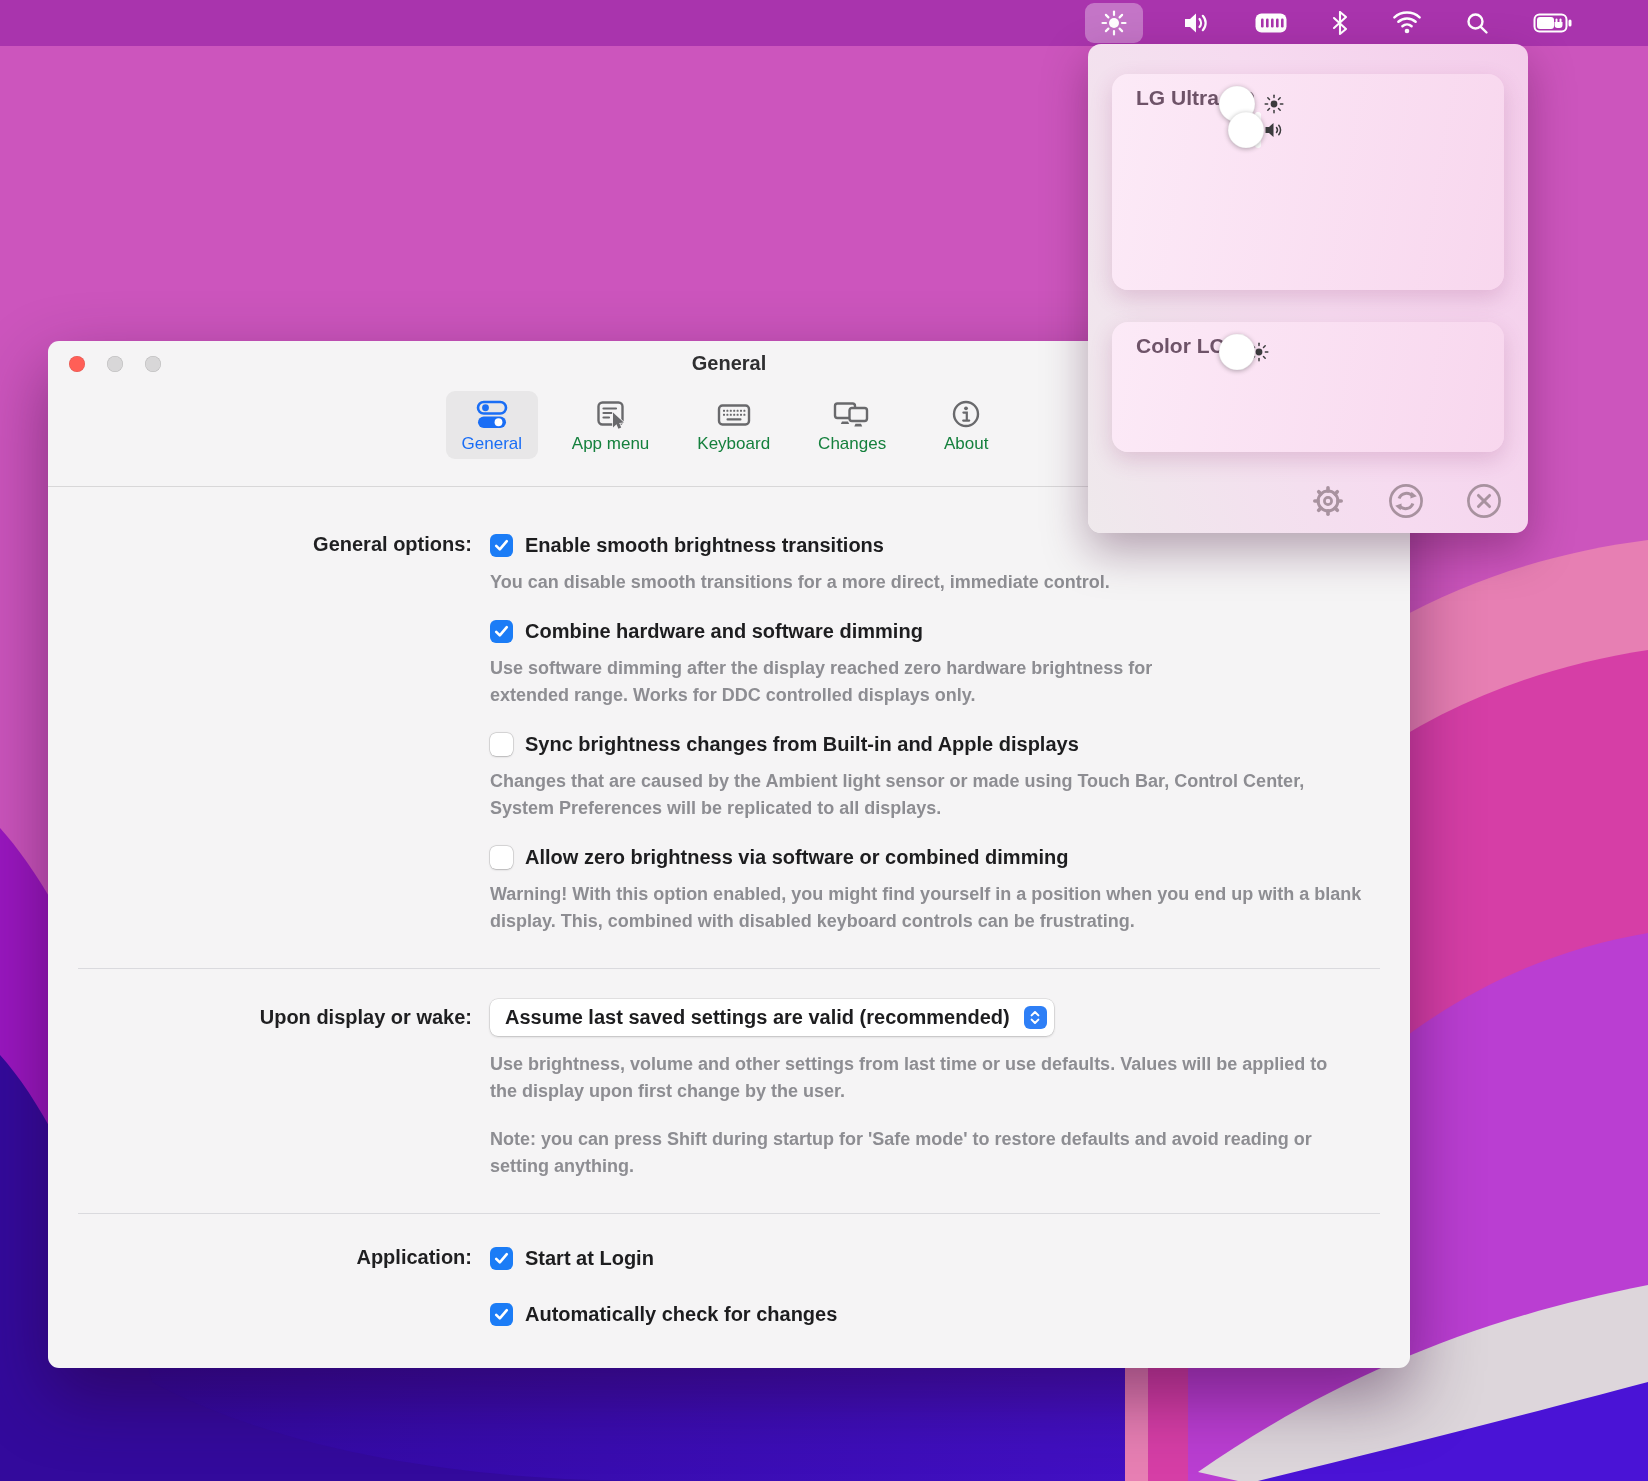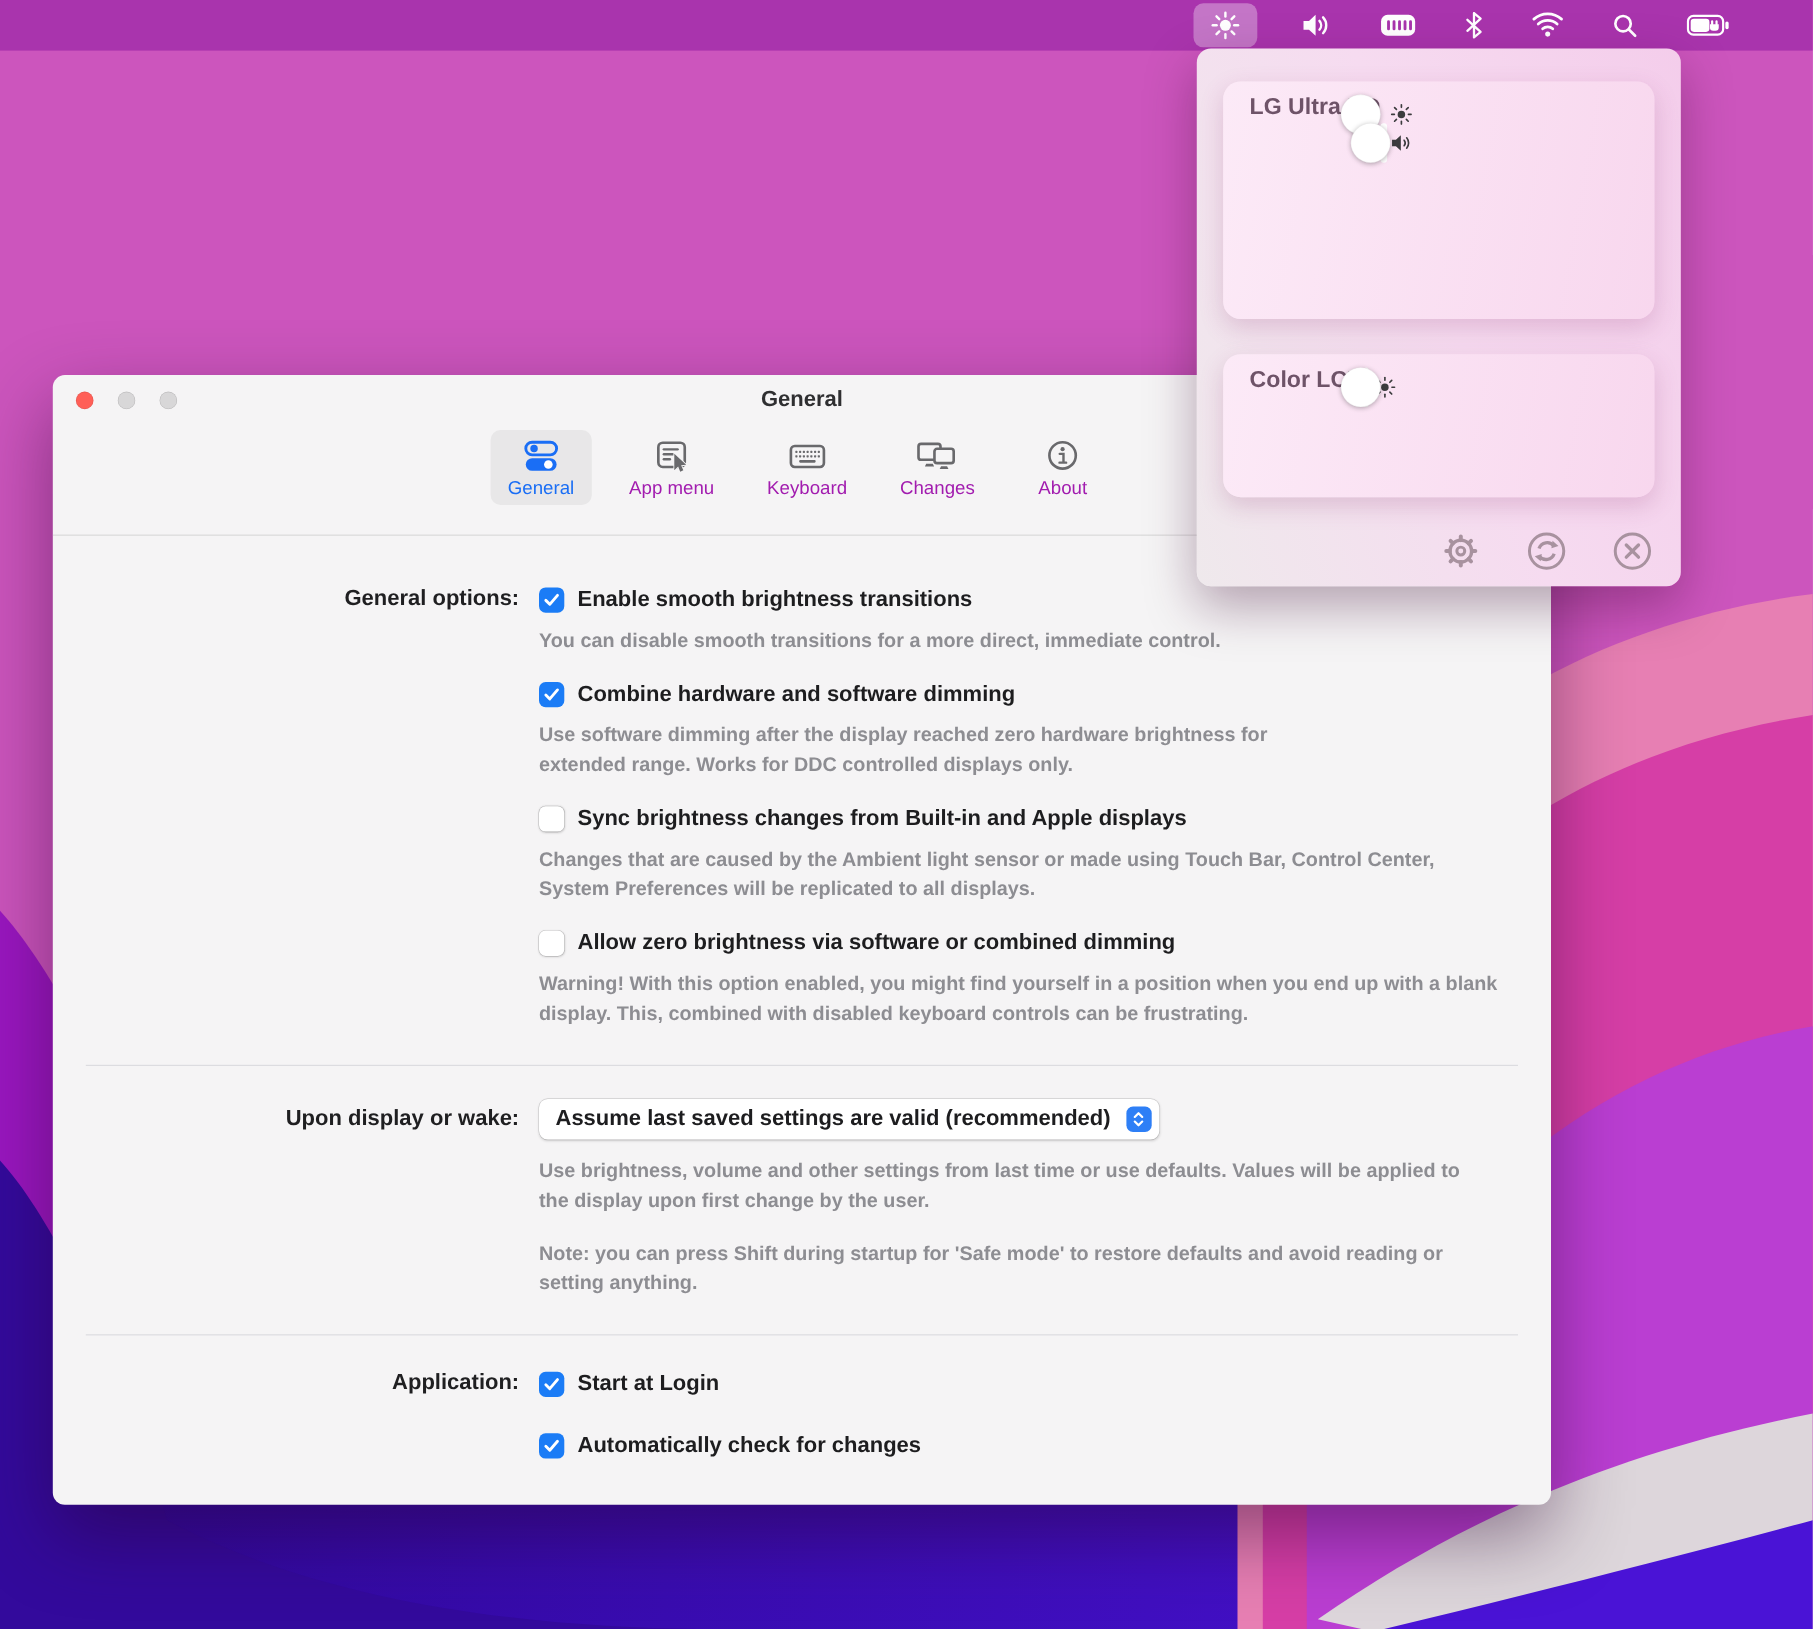--- a/index.html
+++ b/index.html
@@ -59,21 +59,21 @@
   .traffic { position:absolute; left:21px; top:15px; display:flex; gap:22px; }
   .tl { width:16px; height:16px; border-radius:50%; }
   .tl.red { background:#ff5f57; box-shadow:inset 0 0 0 0.5px rgba(0,0,0,0.12); }
   .tl.gray { background:#d8d7d8; box-shadow:inset 0 0 0 0.5px rgba(0,0,0,0.15); }
   .win-title { position:absolute; left:0; right:0; top:11px; text-align:center;
     font-size:20px; font-weight:bold; color:#2f2f31; }
   .toolbar { height:95px; display:flex; justify-content:center; align-items:flex-start; gap:20px; padding-top:8px; }
   .tab { display:flex; flex-direction:column; align-items:center; gap:3px;
     padding:8px 14px 5px 14px; border-radius:9px; min-width:64px; }
   .tab.active { background:#e8e7e8; }
-  .tab-label { font-size:17px; color:#a21caf; }
+  .tab-label { font-size:17px; color:#15803d; }
   .tab.active .tab-label { color:#1a6ef5; }
   .tb-divider { border:none; border-top:1px solid #d8d7d8; margin:0; }
 
   .content { padding-top:44px; }
   .row { display:flex;font-weight:bold; }
   .row-label { width:424px; flex-shrink:0; text-align:right; font-size:20px; color:#1f1f21; padding-top:2px; }
   .row-body { margin-left:18px; flex:1; }
   .check { display:flex; align-items:center; gap:12px; margin-bottom:10px; height:28px; }
   .box { width:23px; height:23px; border-radius:6px; flex-shrink:0;
     display:flex; align-items:center; justify-content:center; }

